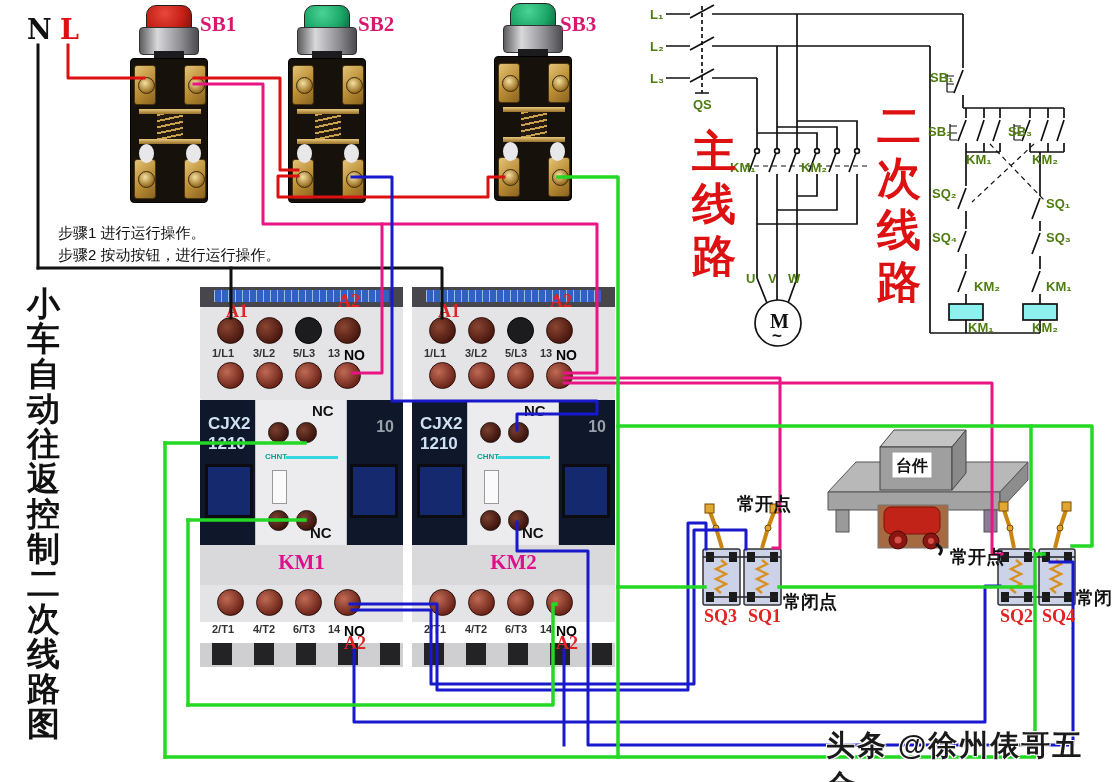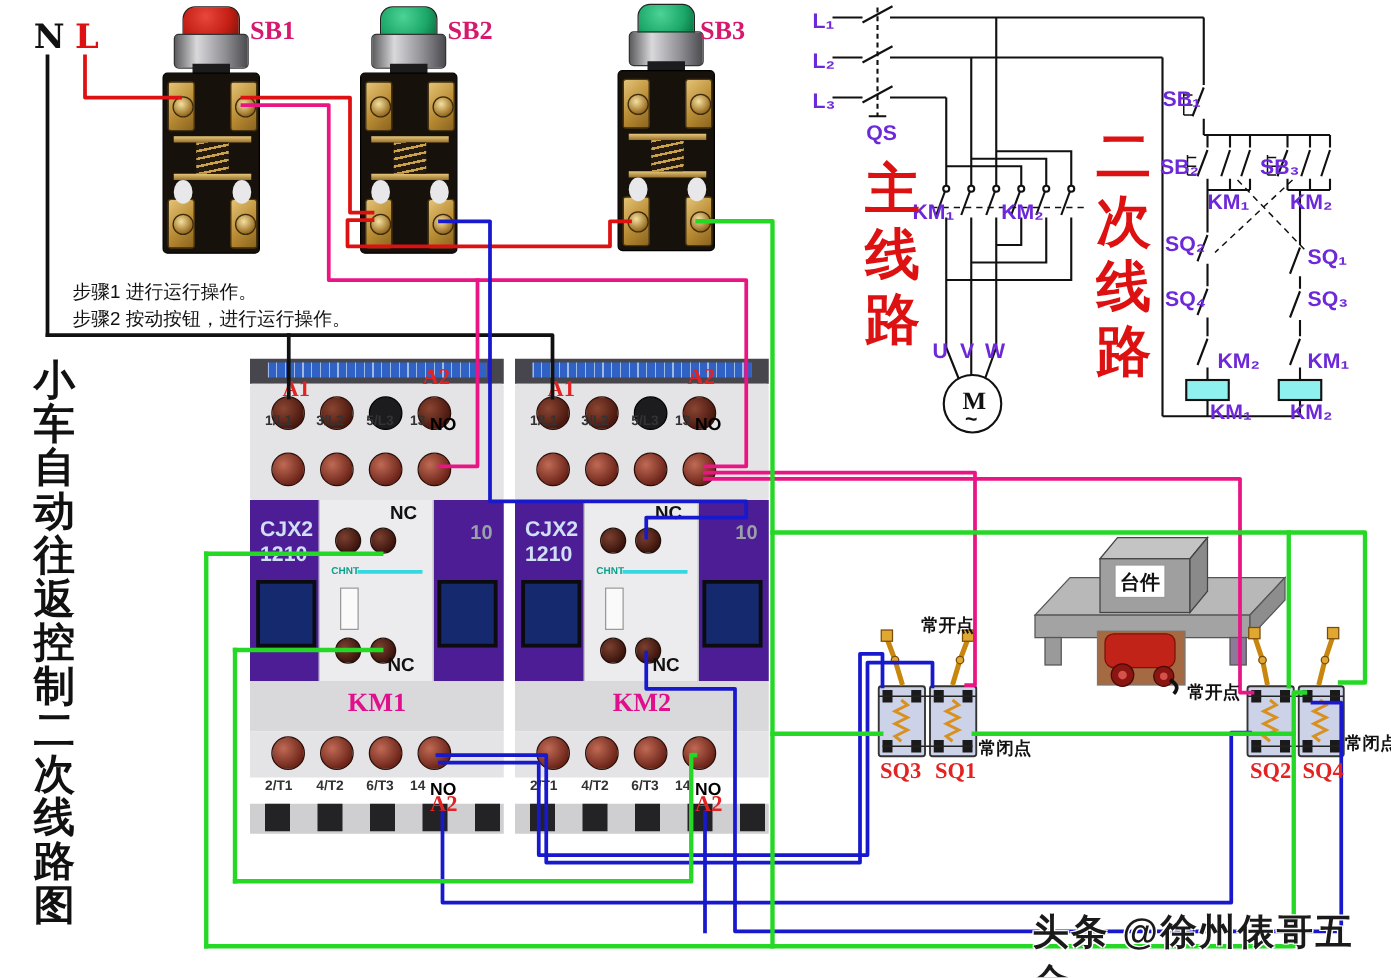--- a/index.html
+++ b/index.html
@@ -7,27 +7,27 @@
           font-family:"Liberation Sans",sans-serif;}
   #canvas *{box-sizing:border-box;}
   .lbl{position:absolute;white-space:nowrap;z-index:8;}
   .serif{font-family:"Liberation Serif",serif;}
   
   .big-nl{font-size:27px;font-weight:bold;font-family:"DejaVu Serif",serif;color:#111;}
   .sb-label{font-size:21px;font-weight:bold;color:#d6186e;font-family:"Liberation Serif",serif;}
   .steps{font-size:15px;color:#111;z-index:8;}
   .side-title{position:absolute;left:27px;top:286px;width:38px;font-size:33px;line-height:35px;
       font-weight:600;color:#111;font-family:"DejaVu Serif",serif;word-break:break-all;z-index:8;}
-  .sch-blue{font-size:17px;font-weight:bold;color:#6d28d9;}
+  .sch-blue{font-size:13px;font-weight:bold;color:#4d7c0f;}
   .sch-title{position:absolute;width:48px;font-size:44px;line-height:52px;font-weight:bold;
       color:#dd1111;font-family:"DejaVu Serif",serif;word-break:break-all;z-index:8;}
   .red-term{font-size:18px;font-weight:bold;color:#e32222;font-family:"Liberation Serif",serif;z-index:8;}
   .km-lab{font-size:21px;font-weight:bold;color:#e0108c;font-family:"Liberation Serif",serif;}
   .sq-lab{font-size:18px;font-weight:bold;color:#e32222;font-family:"Liberation Serif",serif;z-index:8;}
-  .point-lab{font-size:14px;font-weight:bold;color:#111;z-index:8;}
+  .point-lab{font-size:18px;font-weight:bold;color:#111;z-index:8;}
   .watermark{position:absolute;left:826px;top:726px;font-size:29px;font-weight:bold;color:#1a1a1a;
       letter-spacing:2px;z-index:9;
       text-shadow:-1px -1px 0 #fff,1px -1px 0 #fff,-1px 1px 0 #fff,1px 1px 0 #fff;}
   
   .pb{position:absolute;width:78px;height:200px;z-index:1;}
   .pb-cap{position:absolute;left:16px;top:2px;width:46px;height:26px;border-radius:10px 10px 3px 3px;
       border:1px solid #222;}
   .cap-red{background:radial-gradient(circle at 40% 30%,#e8473c,#c41f14 60%,#7e120b);}
   .cap-green{background:radial-gradient(circle at 40% 30%,#4cd396,#1ca868 60%,#0c6b40);}
   .pb-collar{position:absolute;left:9px;top:24px;width:60px;height:28px;border-radius:4px;
@@ -54,24 +54,24 @@
       background-image:repeating-linear-gradient(90deg,rgba(255,255,255,.55) 0 1px,transparent 1px 7px);}
   .ct-lug{position:absolute;top:20px;width:14px;height:16px;background:#85858d;border:1px solid #55555c;}
   .ct-lug.l{left:5px;} .ct-lug.r{right:5px;}
   .ct-upper{position:absolute;left:0;top:20px;width:203px;height:93px;background:#e4e4e6;border-radius:2px;}
   .screws{display:flex;padding-left:17px;gap:12px;position:absolute;left:0;width:203px;}
   .screws i{width:27px;height:27px;border-radius:50%;border:1px solid #2a0d08;
       background:radial-gradient(circle at 35% 35%,#8a4532,#4a180f 72%);}
   .screws i.dark{background:#1c1c1e;border-color:#000;}
   .screws.r1{top:10px;} .screws.r2{top:55px;}
   .screws.r2 i,.screws.r3 i{background:radial-gradient(circle at 35% 35%,#c06a55,#6b2418 72%);}
-  .tlabels{position:absolute;left:0;top:24px;width:224px;height:15px;}
+  .tlabels{position:absolute;left:0;top:40px;width:224px;height:15px;}
   .tlabels span{position:absolute;font-size:11px;font-weight:bold;color:#333;}
   .tlabels span.no{font-size:14px;color:#000;}
-  .ct-mid{position:absolute;left:0;top:113px;width:203px;height:145px;background:#4c1d95;}
+  .ct-mid{position:absolute;left:0;top:113px;width:203px;height:145px;background:#0f172a;}
   .ct-model{position:absolute;left:8px;top:14px;color:#cfe0f5;font-weight:bold;font-size:17px;line-height:20px;}
   .ct-aux{position:absolute;right:9px;top:18px;color:#9aa0a8;font-weight:bold;font-size:16px;}
   .ct-win{position:absolute;top:64px;width:48px;height:54px;background:#152a6e;border:3px solid #0c0c10;}
   .ct-win.l{left:5px;} .ct-win.r{right:5px;}
   .ct-mod{position:absolute;left:55px;top:0;width:92px;height:145px;background:#ececef;
       border-left:1px solid #c4c4c8;border-right:1px solid #c4c4c8;}
   .ms{position:absolute;width:21px;height:21px;border-radius:50%;border:1px solid #20100a;
       background:radial-gradient(circle at 35% 35%,#7a4030,#3c140d 72%);}
   .ct-mod .nc{position:absolute;font-size:15px;font-weight:bold;color:#111;}
   .ct-brand{position:absolute;left:9px;top:52px;font-size:8px;font-weight:bold;color:#0aa08a;}

